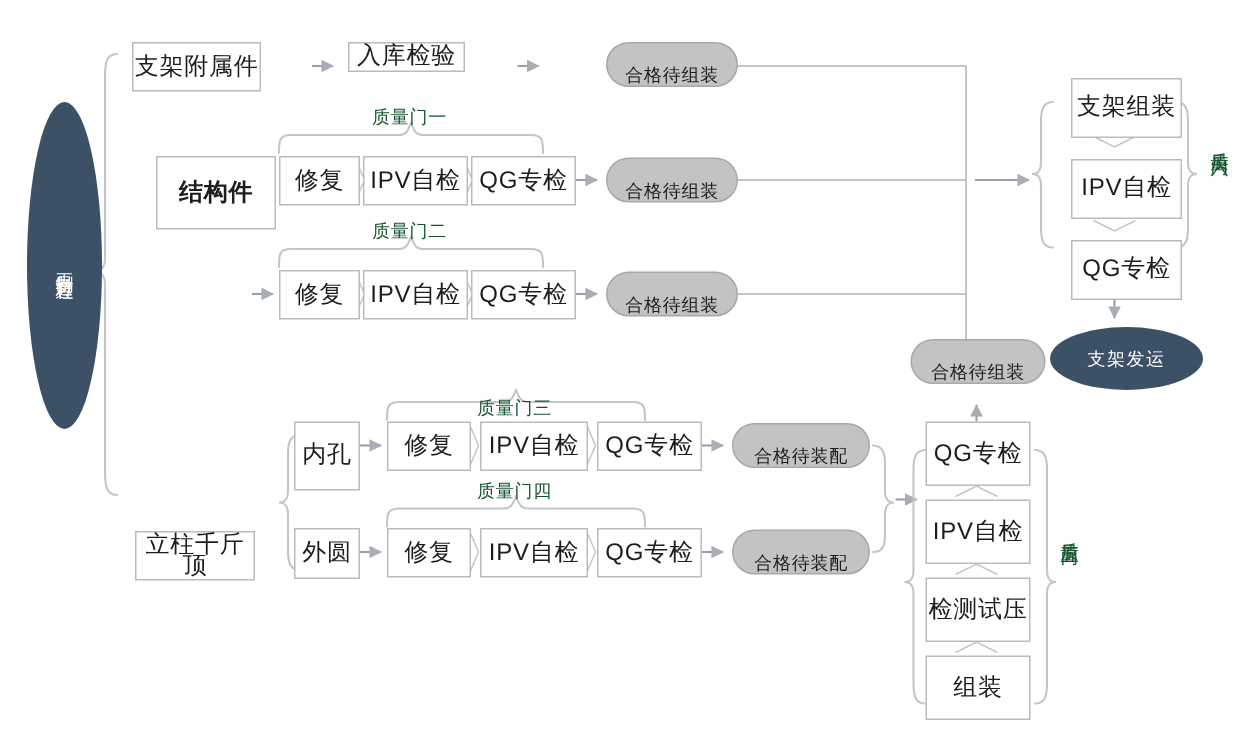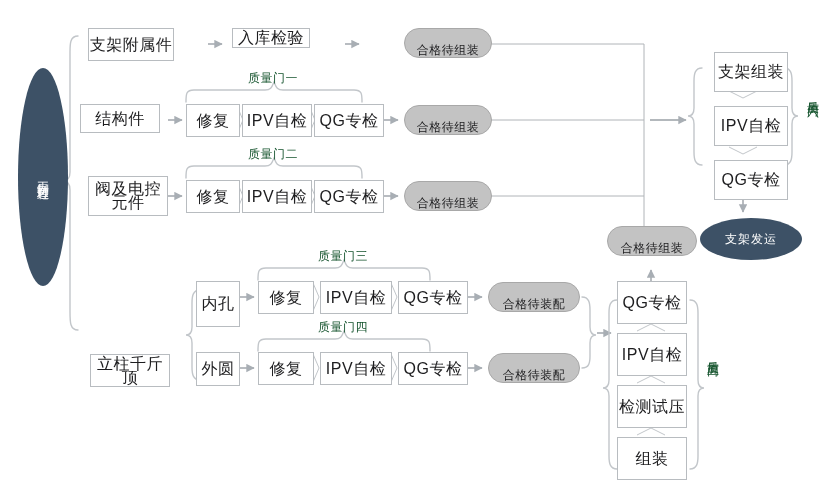--- a/index.html
+++ b/index.html
@@ -173,58 +173,55 @@
     <span>支架附属件</span>
   </div>
   <div class="box" style="left:232px;top:28px;width:78px;height:20px;">
     <span>入库检验</span>
   </div>
   <div class="pill" style="left:404px;top:28px;width:88px;height:30px;">
     <span>合格待组装</span>
   </div>
 
   <div class="lbl" style="left:248px;top:70px;">质量门一</div>
-  <div class="box" style="left:80px;top:104px;width:80px;height:29px;">
+  <div class="box" style="left:104px;top:104px;width:80px;height:49px;font-weight:bold;">
     <span>结构件</span>
   </div>
   <div class="box" style="left:186px;top:104px;width:54px;height:33px;">
     <span>修复</span>
   </div>
   <div class="box" style="left:242px;top:104px;width:70px;height:33px;">
     <span>IPV自检</span>
   </div>
   <div class="box" style="left:314px;top:104px;width:70px;height:33px;">
     <span>QG专检</span>
   </div>
   <div class="pill" style="left:404px;top:105px;width:88px;height:30px;">
     <span>合格待组装</span>
   </div>
 
   <div class="lbl" style="left:248px;top:146px;">质量门二</div>
-  <div class="box" style="left:88px;top:176px;width:80px;height:40px;">
-    <span>阀及电控元件</span>
-  </div>
   <div class="box" style="left:186px;top:180px;width:54px;height:33px;">
     <span>修复</span>
   </div>
   <div class="box" style="left:242px;top:180px;width:70px;height:33px;">
     <span>IPV自检</span>
   </div>
   <div class="box" style="left:314px;top:180px;width:70px;height:33px;">
     <span>QG专检</span>
   </div>
   <div class="pill" style="left:404px;top:181px;width:88px;height:30px;">
     <span>合格待组装</span>
   </div>
 
   <div class="box" style="left:90px;top:318px;width:80px;height:33px;margin-top:36px;">
     <span>立柱千斤顶</span>
   </div>
 
-  <div class="lbl" style="left:318px;top:248px;">质量门三</div>
+  <div class="lbl" style="left:318px;top:264px;">质量门三</div>
   <div class="box" style="left:196px;top:281px;width:44px;height:46px;">
     <span>内孔</span>
   </div>
   <div class="box" style="left:258px;top:281px;width:56px;height:33px;">
     <span>修复</span>
   </div>
   <div class="box" style="left:320px;top:281px;width:72px;height:33px;">
     <span>IPV自检</span>
   </div>
   <div class="box" style="left:398px;top:281px;width:70px;height:33px;">

